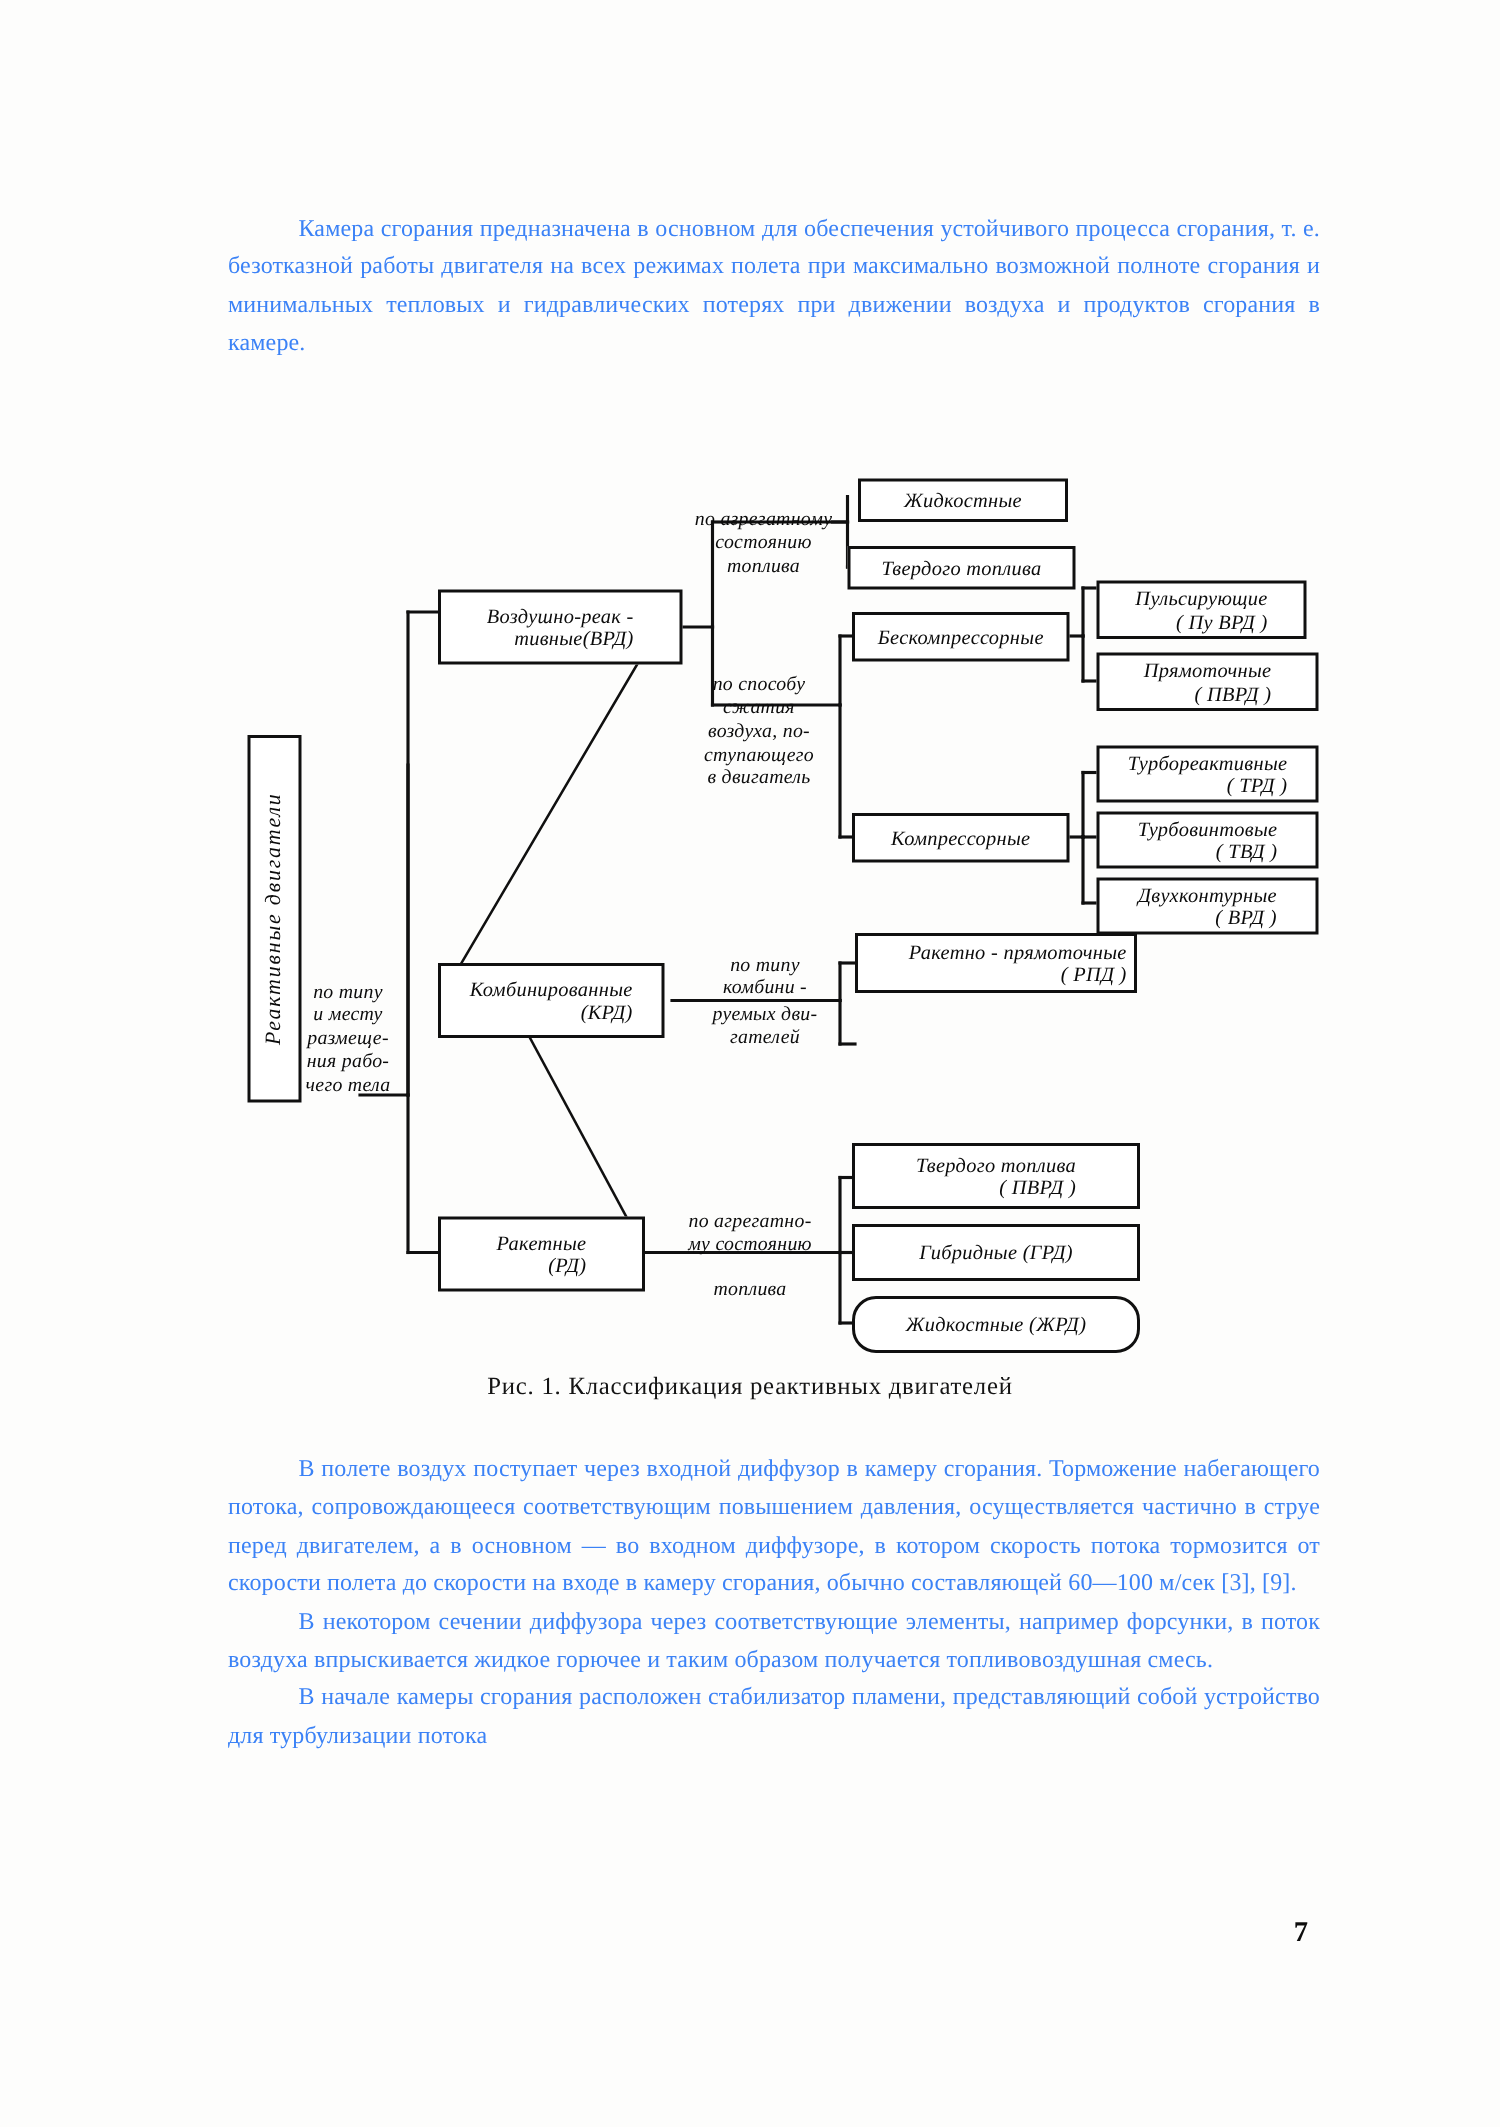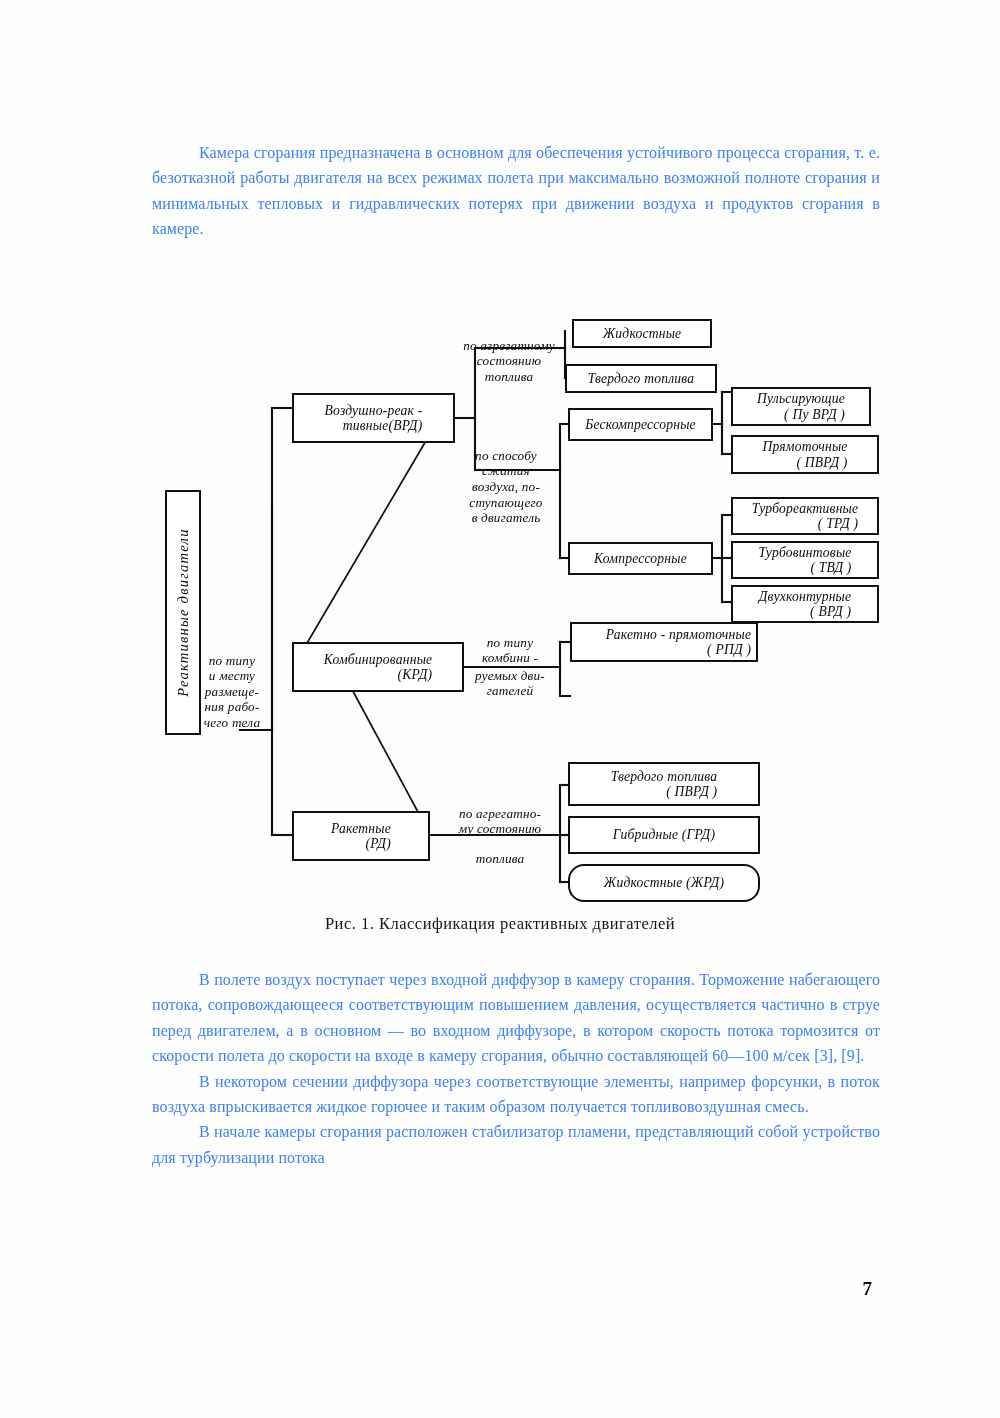--- a/index.html
+++ b/index.html
@@ -213,21 +213,21 @@
 ния рабо-
 чего тела</div>
 
     <div class="dbox" style="left:292px; top:63px; width:163px; height:50px;">
       <div>
         <span>Воздушно-реак -</span>
         <span class="l2">тивные(ВРД)</span>
       </div>
     </div>
 
-    <div class="dbox" style="left:292px; top:312px; width:172px; height:50px;">
+    <div class="dbox" style="left:292px; top:312px; width:151px; height:50px;">
       <div>
         <span>Комбинированные</span>
         <span class="l2">(КРД)</span>
       </div>
     </div>
 
     <div class="dbox" style="left:292px; top:481px; width:138px; height:50px;">
       <div>
         <span>Ракетные</span>
         <span class="l2">(РД)</span>

